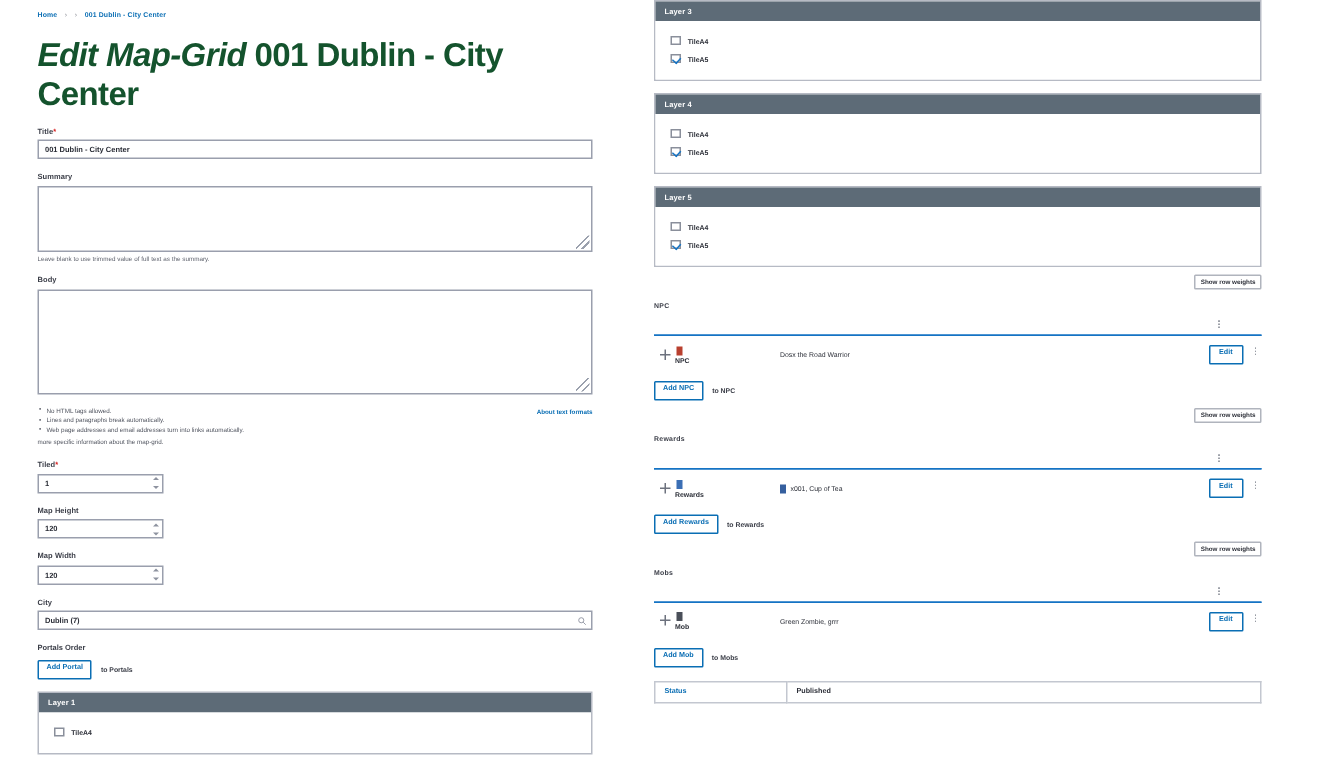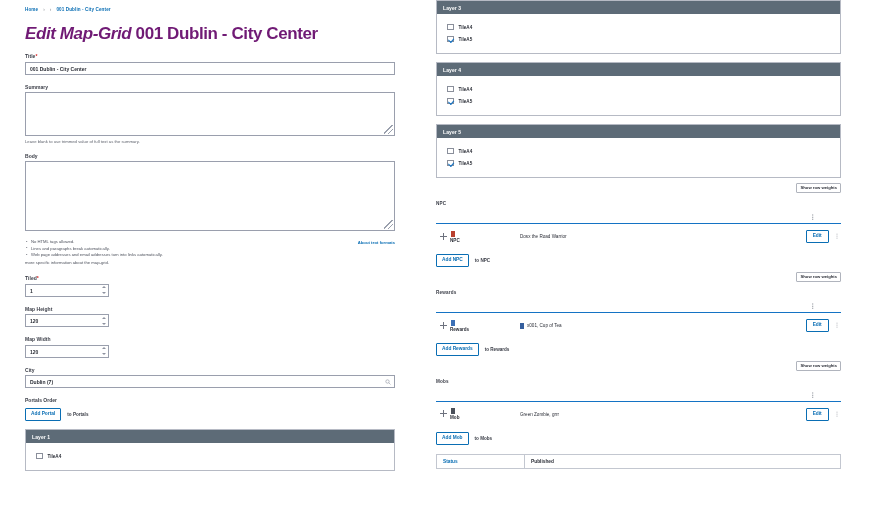--- a/index.html
+++ b/index.html
@@ -40,25 +40,25 @@
     text-decoration: none;
     font-weight: 700;
   }
   .breadcrumb .sep {
     color: #8a8d95;
     font-size: 4.6px;
   }
 
   .page-title {
     margin: 10px 0 0 0;
-    font-size: 17px;
+    font-size: 22px;
     line-height: 1.18;
     font-weight: 700;
     letter-spacing: -0.4px;
-    color: #701a75;
+    color: #14532d;
   }
   .page-title em {
     font-style: italic;
     font-weight: 700;
   }
 
   .field { margin-top: 9px; }
   .field-label {
     font-size: 5px;
     font-weight: 700;

